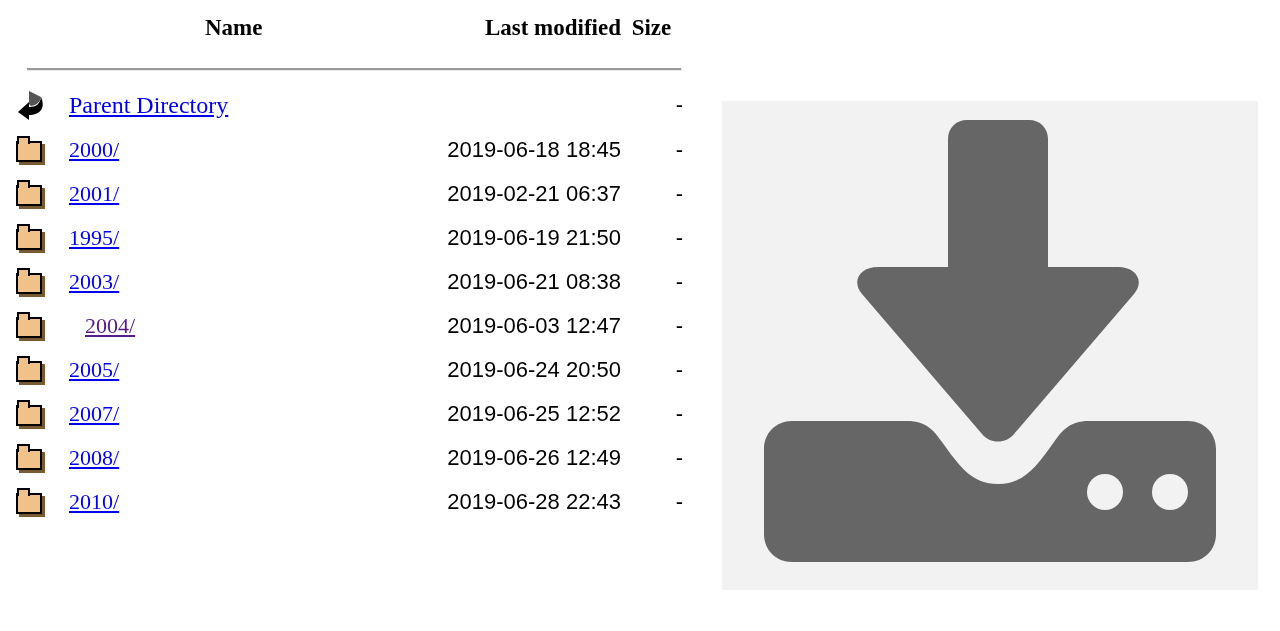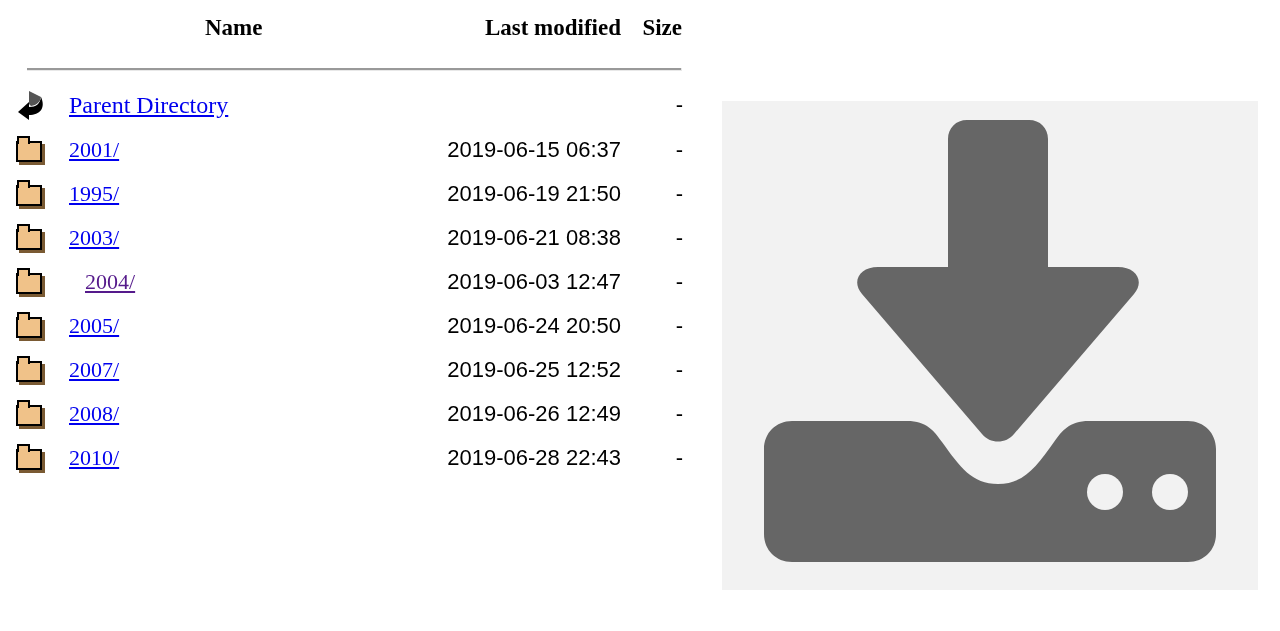--- a/index.html
+++ b/index.html
@@ -54,21 +54,21 @@
   
   .hdr th {
     font-family: "Liberation Serif", "DejaVu Serif", serif;
     font-weight: bold;
     font-size: 23px;
     height: 56px;
     color: #000;
   }
   .hdr th.h-name  { text-align: left; padding-left: 136px; }
   .hdr th.h-date  { text-align: right; padding-right: 0px; margin-top: 32px; }
-  .hdr th.h-size  { text-align: right; padding-right: 1px; }
+  .hdr th.h-size  { padding-right: 1px; }
   .hdr th.h-icon  { text-align: left; }
 
   
   .rule-row td {
     height: 26px;
     padding: 0;
   }
   .rule {
     margin-left: 11px;
     width: 654px;
@@ -212,22 +212,28 @@
             <td class="c-icon"><span class="icon-back"><svg viewBox="0 0 32 30" xmlns="http://www.w3.org/2000/svg">
                   <path fill="#000000" d="M2 22 L13 12 L13 17 C20 17 24 14 25 7 C30 18 24 25 13 25 L13 30 Z"></path>
                   <path fill="#555555" d="M13 1 L25 7 C24 12 21 15 15 16 L13 14 Z"></path>
                 </svg></span></td>
             <td class="c-name"><a class="entry-link parent-link" href="#">Parent Directory</a></td>
             <td class="c-date"></td>
             <td class="c-size">-</td>
           </tr>
           <tr class="entry">
             <td class="c-icon"><span class="icon-folder"><span class="f-shadow"></span><span class="f-shadow2"></span><span class="f-body"></span><span class="f-tab"></span></span></td>
+            <td class="c-name"><a class="entry-link" href="#">2000/</a></td>
+            <td class="c-date">2019-06-18 18:45</td>
+            <td class="c-size">-</td>
+          </tr>
+          <tr class="entry">
+            <td class="c-icon"><span class="icon-folder"><span class="f-shadow"></span><span class="f-shadow2"></span><span class="f-body"></span><span class="f-tab"></span></span></td>
             <td class="c-name"><a class="entry-link" href="#">2001/</a></td>
-            <td class="c-date">2019-06-15 06:37</td>
+            <td class="c-date">2019-02-21 06:37</td>
             <td class="c-size">-</td>
           </tr>
           <tr class="entry">
             <td class="c-icon"><span class="icon-folder"><span class="f-shadow"></span><span class="f-shadow2"></span><span class="f-body"></span><span class="f-tab"></span></span></td>
             <td class="c-name"><a class="entry-link" href="#">1995/</a></td>
             <td class="c-date">2019-06-19 21:50</td>
             <td class="c-size">-</td>
           </tr>
           <tr class="entry">
             <td class="c-icon"><span class="icon-folder"><span class="f-shadow"></span><span class="f-shadow2"></span><span class="f-body"></span><span class="f-tab"></span></span></td>

